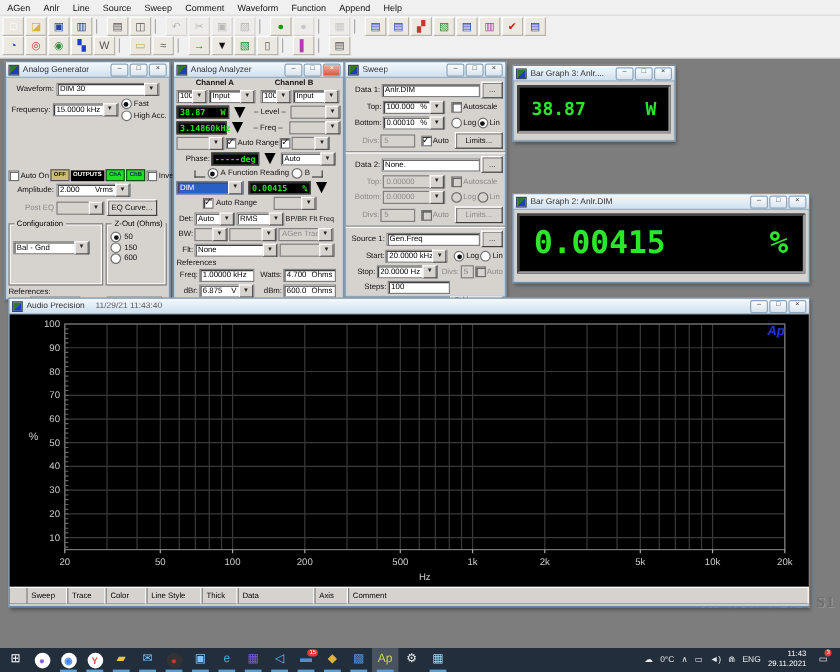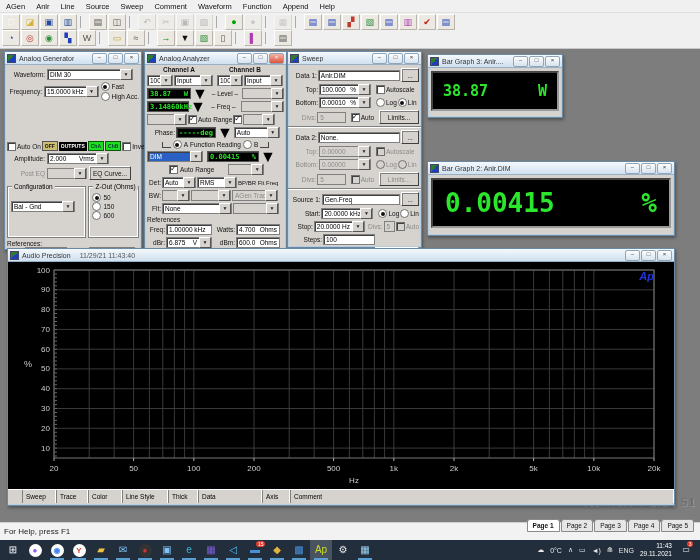--- a/index.html
+++ b/index.html
@@ -865,31 +865,20 @@
           <span class="gt">Line Style</span>
           <span class="gt">Thick</span>
           <span class="gt">Data</span>
           <span class="gt">Axis</span>
           <span class="gt">Comment</span>
         </div>
       </div>
     </div>
   </div>
 
-  <div class="statusbar">
-    <span class="help">For Help, press F1</span>
-    <span class="pagetabs">
-
-    <span class="ptab active">Page 1</span>
-        <span class="ptab">Page 2</span>
-        <span class="ptab">Page 3</span>
-        <span class="ptab">Page 4</span>
-        <span class="ptab">Page 5</span>
-      </span>
-  </div>
 
   <div class="taskbar">
     <span style="display:flex;">
 
         <span class="tbi">
           <span class="g" style="color: rgb(255, 255, 255);">⊞</span>
 
         </span>
 
         <span class="tbi">

